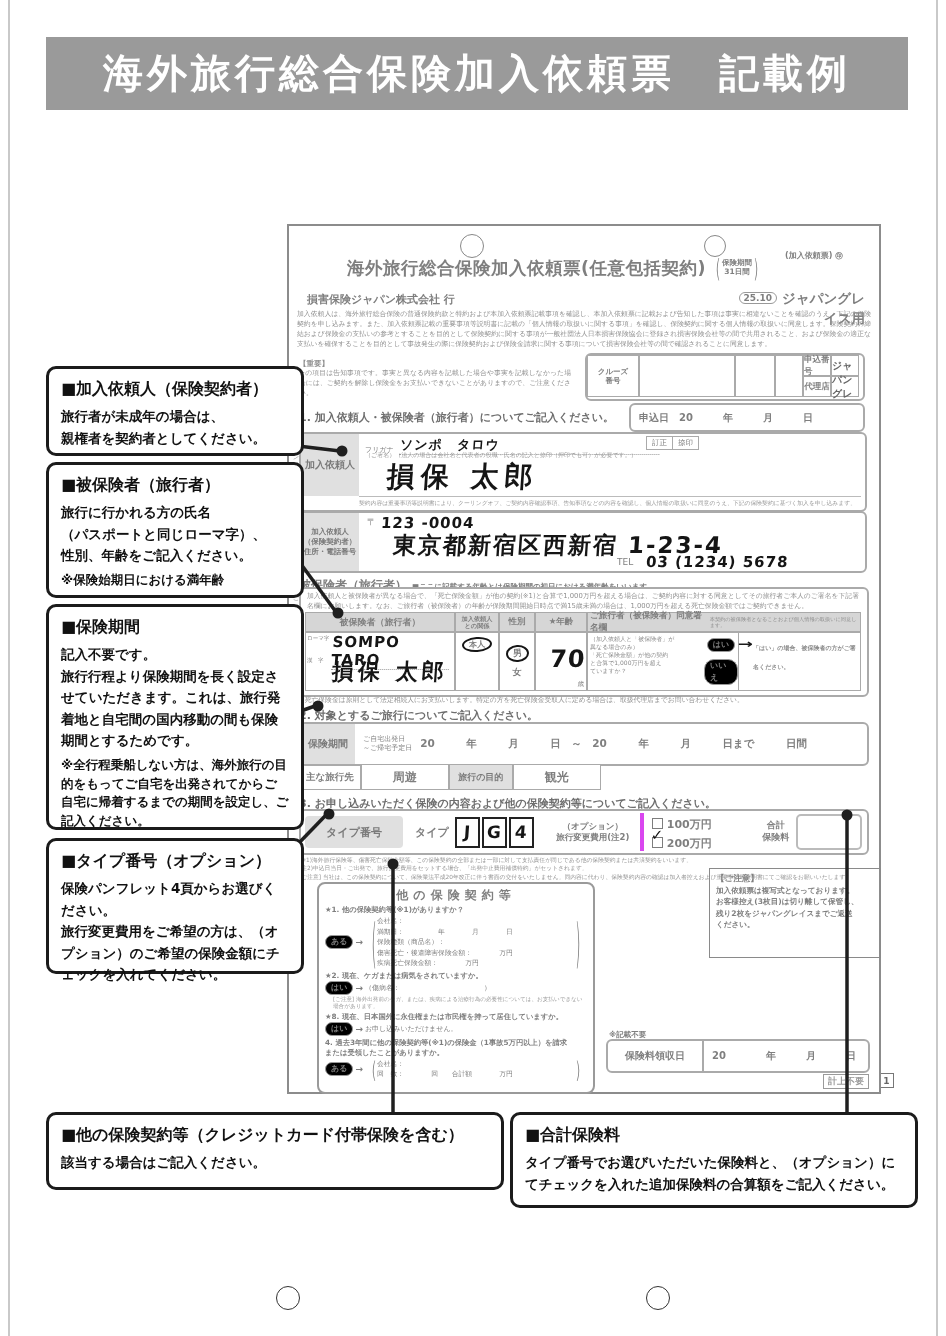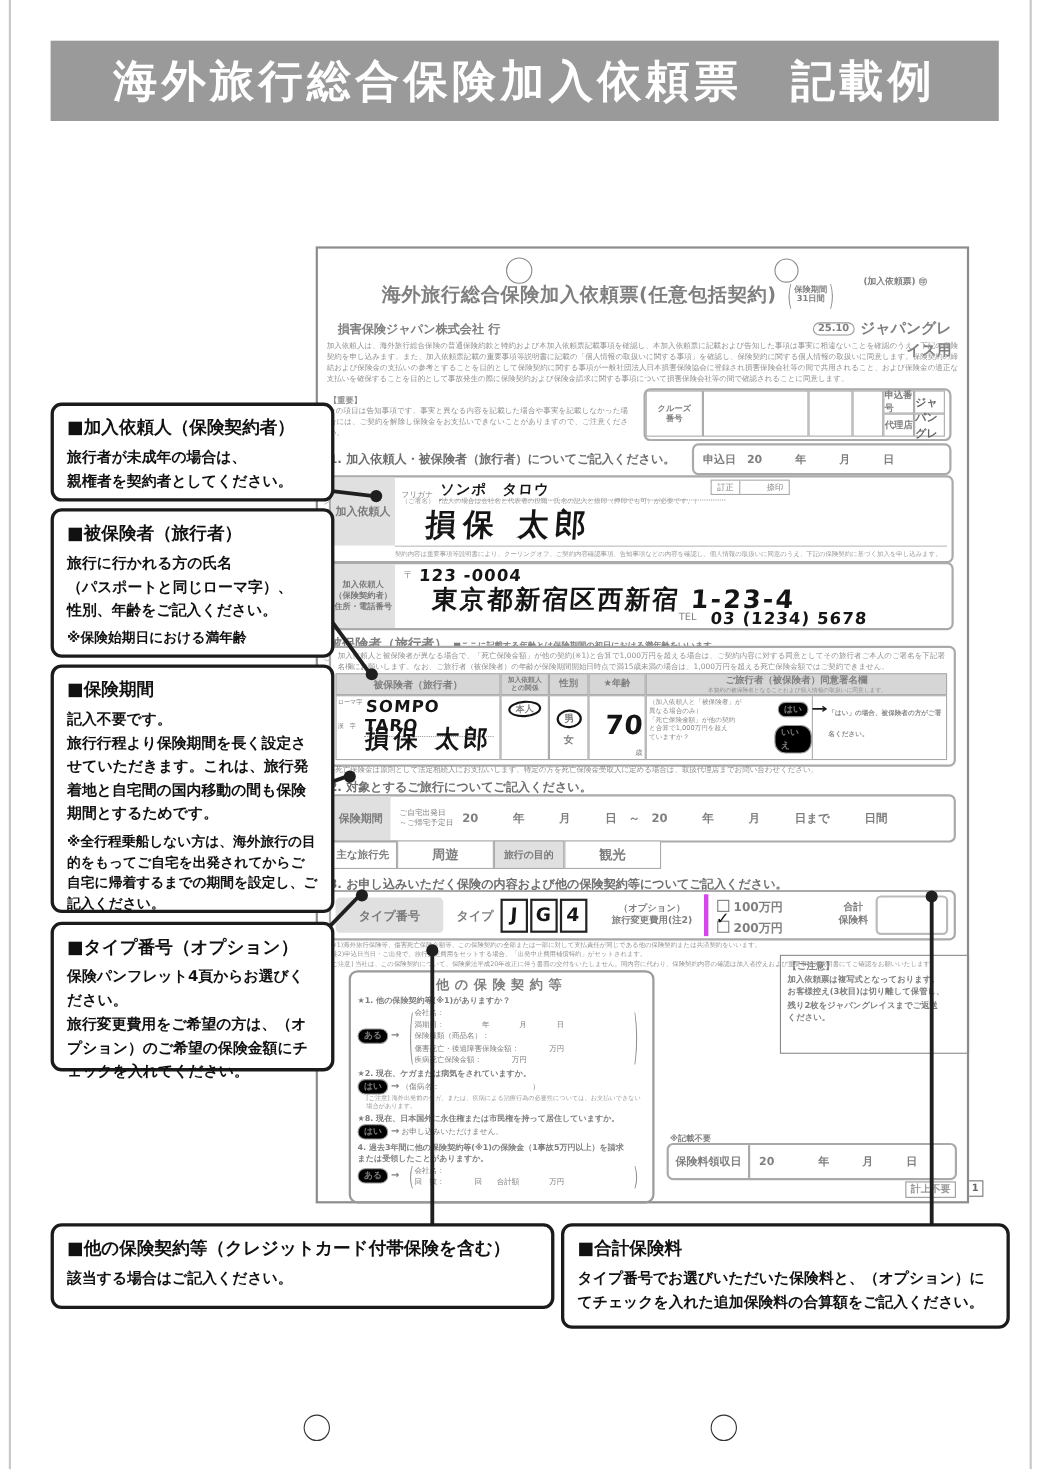--- a/index.html
+++ b/index.html
@@ -91,21 +91,21 @@
       <span class="b gtx" style="font-size:10px;margin:0 10px 0 8px;">申込日</span>
       <span class="b gtx" style="font-size:10px;">20　　　年　　　月　　　日</span>
     </div>
 
     <div class="abs rbox" style="left:10px;top:206px;width:564px;height:76px;">
       <div class="labelcell" style="position:absolute;left:0;top:0;width:58px;height:62px;font-size:10px;border-radius:4px 0 0 0;">加入依頼人</div>
       <div class="abs" style="left:64px;top:2px;display:flex;align-items:flex-end;">
         <span class="gtx" style="font-size:7px;margin-right:6px;">フリガナ</span>
         <span class="hand" style="font-size:13px;border-bottom:1px dotted #999;width:260px;">ソンポ　タロウ</span>
       </div>
-      <div class="abs" style="left:345px;top:2px;border:1px solid #aaa;display:flex;gap:19px;">
+      <div class="abs" style="left:345px;top:2px;border:1px solid #aaa;display:flex;">
         <span class="gtx" style="font-size:7.5px;padding:1px 5px;border-right:1px solid #aaa;">訂正</span>
         <span class="gtx" style="font-size:7.5px;padding:1px 5px;">捺印</span>
       </div>
       <div class="abs" style="left:64px;top:17px;font-size:6px;color:#999;">（ご署名）（法人の場合は会社名と代表者の役職・氏名の記入と捺印（押印でも可）が必要です。）</div>
       <div class="abs hand" style="left:86px;top:24px;font-size:28px;letter-spacing:6px;">損保 太郎</div>
       <div class="abs" style="left:58px;top:62px;width:502px;border-top:1px solid #bbb;font-size:5.8px;color:#999;padding-top:2px;white-space:nowrap;overflow:hidden;">契約内容は重要事項等説明書により、クーリングオフ、ご契約内容確認事項、告知事項などの内容を確認し、個人情報の取扱いに同意のうえ、下記の保険契約に基づく加入を申し込みます。</div>
     </div>
 
     <div class="abs rbox" style="left:10px;top:285px;width:564px;height:58px;">
       <div class="labelcell pre" style="position:absolute;left:0;top:0;width:58px;height:100%;font-size:7.5px;line-height:1.35;border-radius:4px 0 0 4px;">加入依頼人
@@ -124,21 +124,21 @@
     </div>
 
     <div class="abs rbox" style="left:10px;top:361px;width:566px;height:106px;">
       <div class="tiny abs" style="left:6px;top:3px;width:552px;">加入依頼人と被保険者が異なる場合で、「死亡保険金額」が他の契約(※1)と合算で1,000万円を超える場合は、ご契約内容に対する同意としてその旅行者ご本人のご署名を下記署名欄にお願いします。なお、ご旅行者（被保険者）の年齢が保険期間開始日時点で満15歳未満の場合は、1,000万円を超える死亡保険金額ではご契約できません。</div>
       <div class="abs" style="left:4px;top:23px;width:556px;height:79px;display:grid;grid-template-columns:150px 44px 36px 52px 274px;grid-template-rows:20px 59px;">
         <div class="cellb hdrrow b gtx" style="font-size:9px;display:flex;align-items:center;justify-content:center;">被保険者（旅行者）</div>
         <div class="cellb hdrrow b gtx pre" style="font-size:6.2px;line-height:1.2;display:flex;align-items:center;justify-content:center;text-align:center;">加入依頼人
 との関係</div>
         <div class="cellb hdrrow b gtx" style="font-size:8.5px;display:flex;align-items:center;justify-content:center;">性別</div>
         <div class="cellb hdrrow b gtx" style="font-size:8.5px;display:flex;align-items:center;justify-content:center;">★年齢</div>
-        <div class="cellb hdrrow" style="display:flex;align-items:center;padding:0 2px;flex-direction:column;">
+        <div class="cellb hdrrow" style="display:flex;align-items:center;padding:0 2px;">
           <span class="b gtx" style="font-size:8.6px;">ご旅行者（被保険者）同意署名欄</span>
           <span style="font-size:5.2px;color:#8f8f8f;line-height:1.25;margin-left:2px;">本契約の被保険者となることおよび個人情報の取扱いに同意します。</span>
         </div>
         <div class="cellb" style="position:relative;">
           <span class="abs gtx" style="left:1px;top:2px;font-size:5.5px;">ローマ字</span>
           <span class="abs hand" style="left:26px;top:0px;font-size:15px;border-bottom:1px dotted #999;width:118px;">SOMPO  TARO</span>
           <span class="abs gtx" style="left:1px;top:24px;font-size:5.5px;">漢　字</span>
           <span class="abs hand" style="left:26px;top:24px;font-size:22px;letter-spacing:4px;">損保 太郎</span>
         </div>
         <div class="cellb" style="display:flex;align-items:flex-start;justify-content:center;padding-top:4px;">
@@ -253,21 +253,21 @@
     <div class="abs" style="left:420px;top:642px;width:158px;height:80px;border:1.8px solid #8a8a8a;padding:4px 6px;">
       <div class="b" style="font-size:8.5px;color:#7f7f7f;">【ご注意】</div>
       <div class="pre b" style="font-size:7.6px;color:#7f7f7f;line-height:1.5;">加入依頼票は複写式となっております。
 お客様控え(3枚目)は切り離して保管し、
 残り2枚をジャパングレイスまでご返送
 ください。</div>
     </div>
 
     <div class="abs b gtx" style="left:320px;top:804px;font-size:7.5px;">※記載不要</div>
     <div class="abs rbox" style="left:317px;top:813px;width:260px;height:30px;display:flex;align-items:center;">
-      <div class="b gtx" style="font-size:10px;padding:0 6px;border-right:2px solid #aaa;height:100%;display:flex;align-items:center;">保険料領収日</div>
+      <div class="b gtx" style="font-size:10px;padding:0 17px;border-right:2px solid #aaa;height:100%;display:flex;align-items:center;">保険料領収日</div>
       <div class="b gtx" style="font-size:10px;margin-left:8px;">20　　　　年　　　月　　　日</div>
     </div>
     <div class="abs b" style="left:534px;top:848px;font-size:9px;color:#9a9a9a;border:1.5px solid #9a9a9a;padding:0 4px;">計上不要</div>
 
     <div class="abs" style="left:2px;top:196px;height:430px;writing-mode:vertical-rl;font-size:6.3px;color:#9a9a9a;letter-spacing:1px;">★署名・サインは訂正できません。お間違えの場合は、新しい加入依頼票にご記入しなおしてください。</div>
   </div>
 
   <div class="abs" style="left:879px;top:1073px;width:13px;height:13px;border:1.5px solid #777;font-size:9px;font-weight:700;color:#666;display:flex;align-items:center;justify-content:center;">1</div>
 
   <svg class="connector" width="946" height="1336" viewBox="0 0 946 1336">

